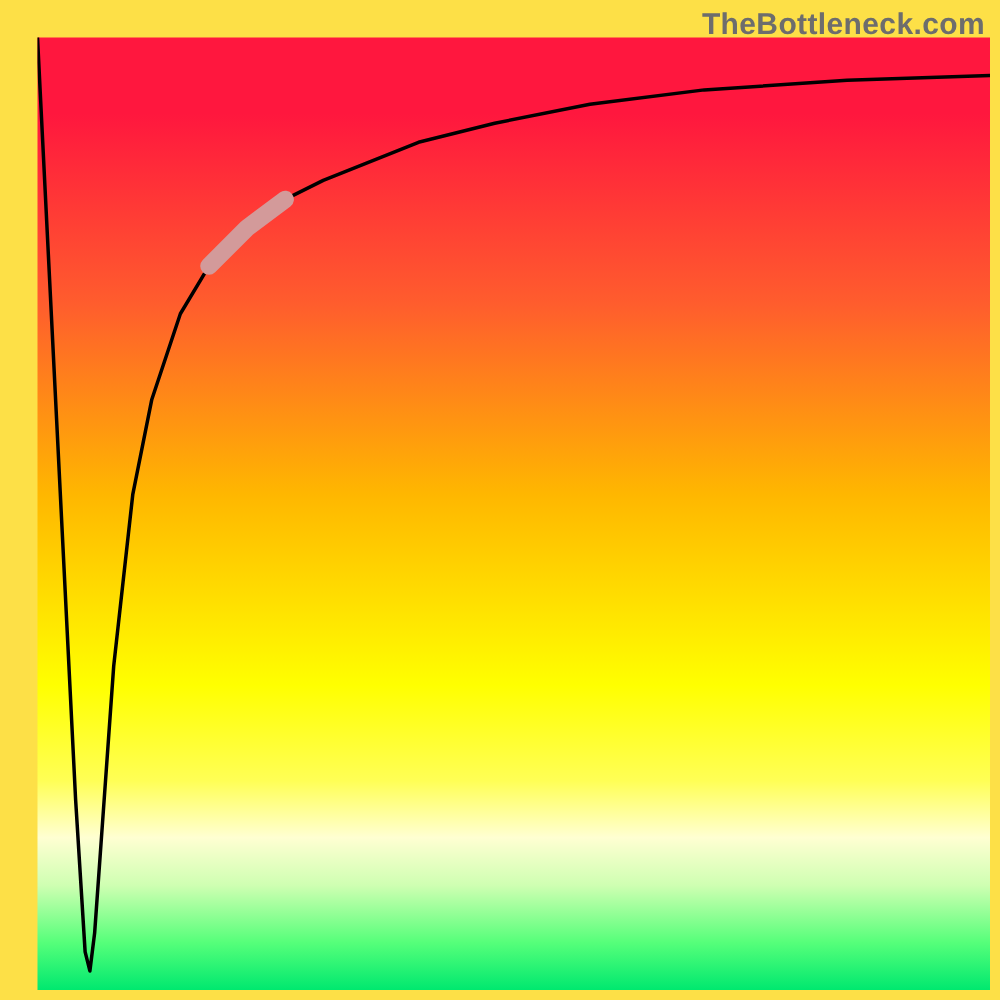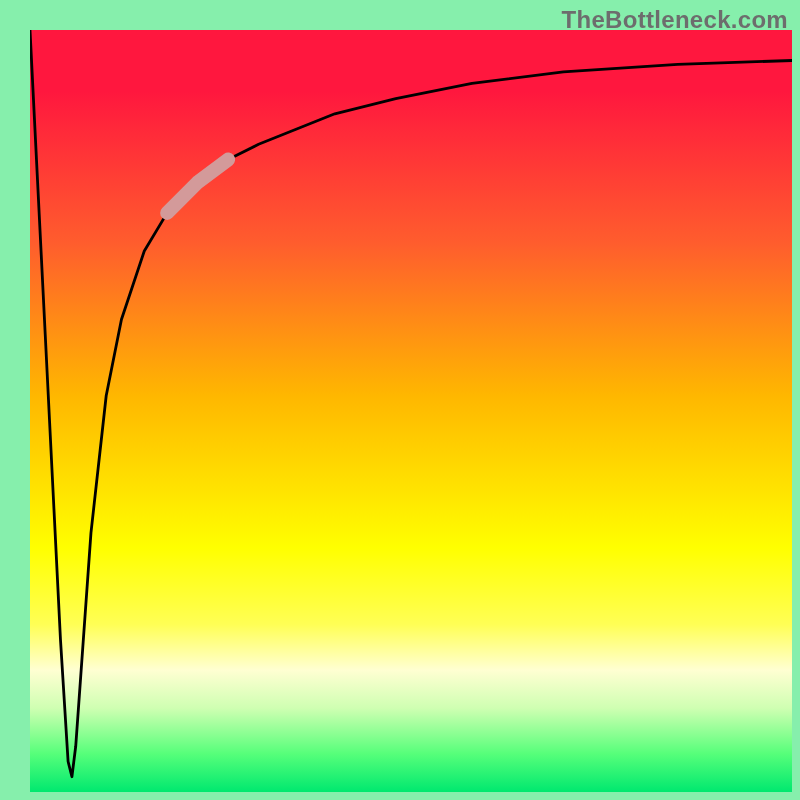--- a/index.html
+++ b/index.html
@@ -7,21 +7,21 @@
     padding: 0;
     width: 800px;
     height: 800px;
     background: #000;
     overflow: hidden;
   }
   .frame {
     position: relative;
     width: 800px;
     height: 800px;
-    background: #86efac;
+    background: #fde047;
   }
   .plot-area {
     position: absolute;
     left: 30px;
     top: 30px;
     width: 762px;
     height: 762px;
     background: linear-gradient(to bottom,
       #ff173e 0%,
       #ff173e 8%,

